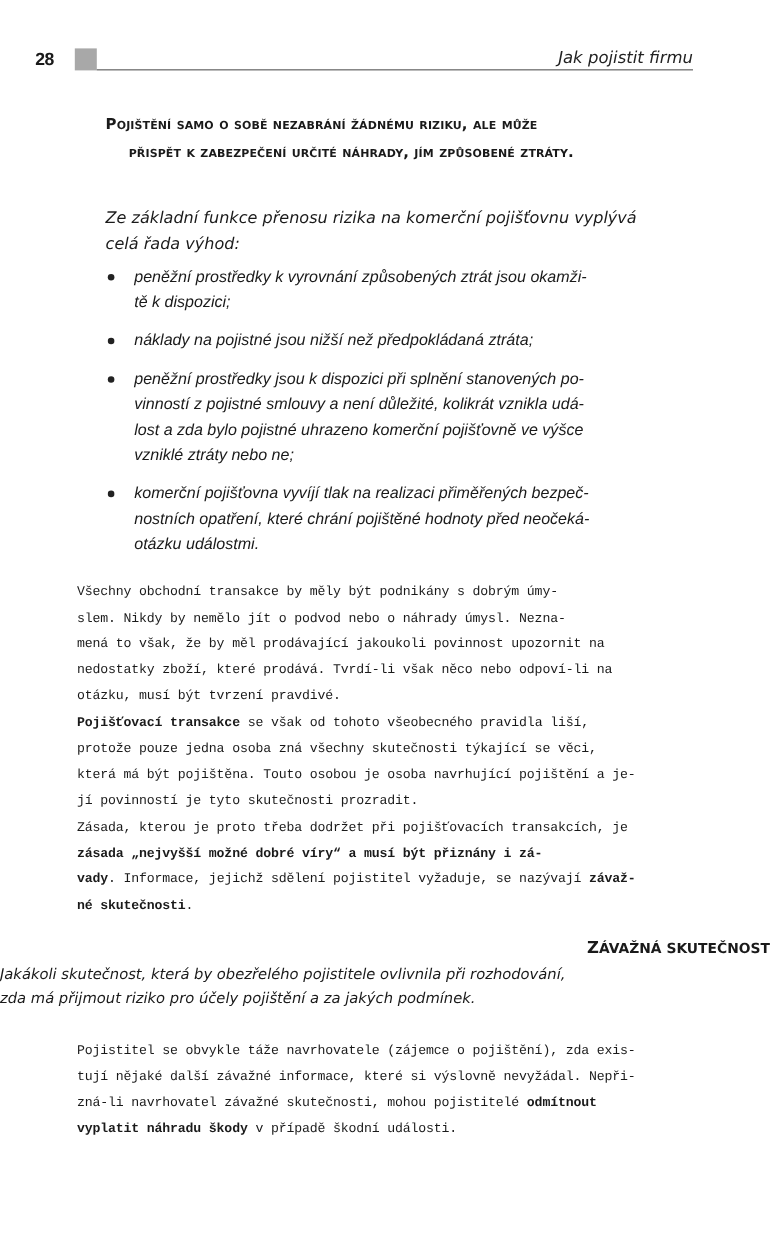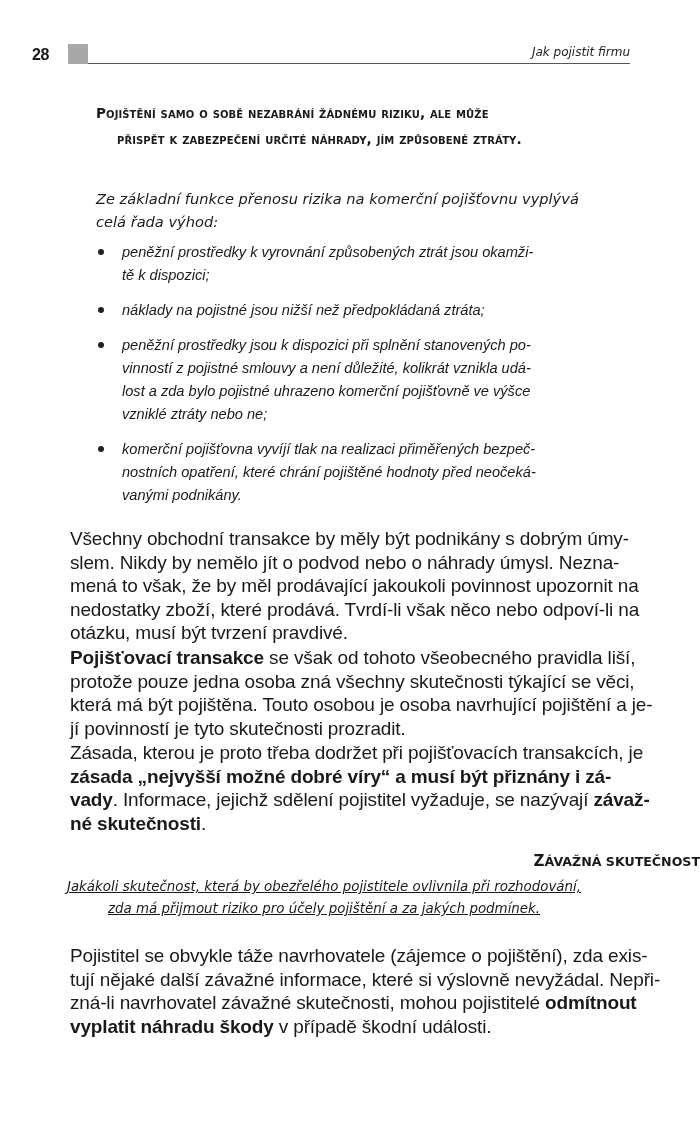--- a/index.html
+++ b/index.html
@@ -1,39 +1,39 @@
 <!DOCTYPE html>
 <html><head>
   <meta charset="utf-8">
   <style>
     html, body { margin: 0; padding: 0; background: #ffffff; }
     body { width: 700px; height: 1122px; position: relative; overflow: hidden; color: #1a1a1a; }
     .header { position: absolute; top: 42px; left: 0; width: 700px; height: 26px; }
     .page-num { position: absolute; left: 32px; top: 0; font-family: "Liberation Sans", sans-serif; font-weight: bold; font-size: 16px; line-height: 26px; letter-spacing: -0.5px; }
     .grey-box { position: absolute; left: 68px; top: 2px; width: 20px; height: 20px; background: #a8a8a8; }
     .rule { position: absolute; left: 88px; right: 70px; top: 21px; height: 1px; background: #555; }
-    .running-title { position: absolute; right: 70px; top: 0; font-family: "DejaVu Sans", sans-serif; font-style: italic; font-size: 12px; line-height: 20px; color: #222; font-weight: 300; }
+    .running-title { position: absolute; right: 70px; top: 0; font-family: "DejaVu Sans", sans-serif; font-style: italic; font-size: 15px; line-height: 20px; color: #222; font-weight: 300; }
 
     .callout { position: absolute; left: 96px; width: 530px; top: 100px; font-family: "DejaVu Sans", sans-serif; font-weight: bold; font-size: 13.6px; line-height: 26px; letter-spacing: 0.1px; }
     .callout .line { white-space: nowrap; display: block; }
 
     .intro { position: absolute; left: 96px; width: 515px; top: 187px; font-family: "DejaVu Sans", sans-serif; font-style: italic; font-size: 14.6px; line-height: 23px; }
     .intro .line { display: block; white-space: nowrap; }
     .bullets { list-style: none; margin: 0; padding: 0; position: absolute; left: 96px; width: 520px; font-family: Liberation Sans, sans-serif; font-style: italic; font-size: 14.6px; line-height: 23px; }
     .bullet { position: relative; padding-left: 26px; margin: 0; }
     .bullet .dot { position: absolute; left: 2px; top: 8px; width: 6px; height: 6px; background: #222; border-radius: 50%; }
     .bullet .line { display: block; white-space: nowrap; }
 
-    .body { position: absolute; left: 70px; width: 562px; font-family: Liberation Sans, sans-serif; font-size: 19px; line-height: 23.5px; letter-spacing: -0.15px; }
+    .body { position: absolute; left: 70px; width: 562px; font-family: Liberation Mono, monospace; font-size: 12px; line-height: 23.5px; letter-spacing: -0.15px; }
     .body .line { display: block; white-space: nowrap; }
     .body b { font-weight: bold; }
 
     .def-title { position: absolute; left: 0; width: 700px; text-align: right; top: 851px; font-family: "DejaVu Sans", sans-serif; font-weight: bold; font-size: 12.6px; line-height: 20px; }
     .def-title .cap { font-size: 15px; }
-    .def-text { position: absolute; left: 0; width: 648px; text-align: center; top: 876px; font-family: "DejaVu Sans", sans-serif; font-style: italic; font-size: 13.4px; line-height: 22px; text-decoration: underline; }
+    .def-text { position: absolute; left: 0; width: 648px; top: 876px; font-family: "DejaVu Sans", sans-serif; font-style: italic; font-size: 13.4px; line-height: 22px; }
     .def-text .line { display: block; white-space: nowrap; }
   </style>
 </head>
 <body>
 
 <div class="header">
   <span class="page-num">28</span>
   <div class="grey-box"></div>
   <div class="rule"></div>
   <span class="running-title">Jak pojistit firmu</span>
@@ -63,21 +63,21 @@
     <span class="dot"></span>
     <span class="line">peněžní prostředky jsou k dispozici při splnění stanovených po-</span>
     <span class="line">vinností z pojistné smlouvy a není důležité, kolikrát vznikla udá-</span>
     <span class="line">lost a zda bylo pojistné uhrazeno komerční pojišťovně ve výšce</span>
     <span class="line">vzniklé ztráty nebo ne;</span>
   </li>
   <li class="bullet">
     <span class="dot"></span>
     <span class="line">komerční pojišťovna vyvíjí tlak na realizaci přiměřených bezpeč-</span>
     <span class="line">nostních opatření, které chrání pojištěné hodnoty před neočeká-</span>
-    <span class="line">vanými podnikány.</span>
+    <span class="line">otázku událostmi.</span>
   </li>
 </ul>
 
 <div class="body" style="top: 527px;">
   <span class="line">Všechny obchodní transakce by měly být podnikány s dobrým úmy-</span>
   <span class="line">slem. Nikdy by nemělo jít o podvod nebo o náhrady úmysl. Nezna-</span>
   <span class="line">mená to však, že by měl prodávající jakoukoli povinnost upozornit na</span>
   <span class="line">nedostatky zboží, které prodává. Tvrdí-li však něco nebo odpoví-li na</span>
   <span class="line">otázku, musí být tvrzení pravdivé.</span>
 </div>

